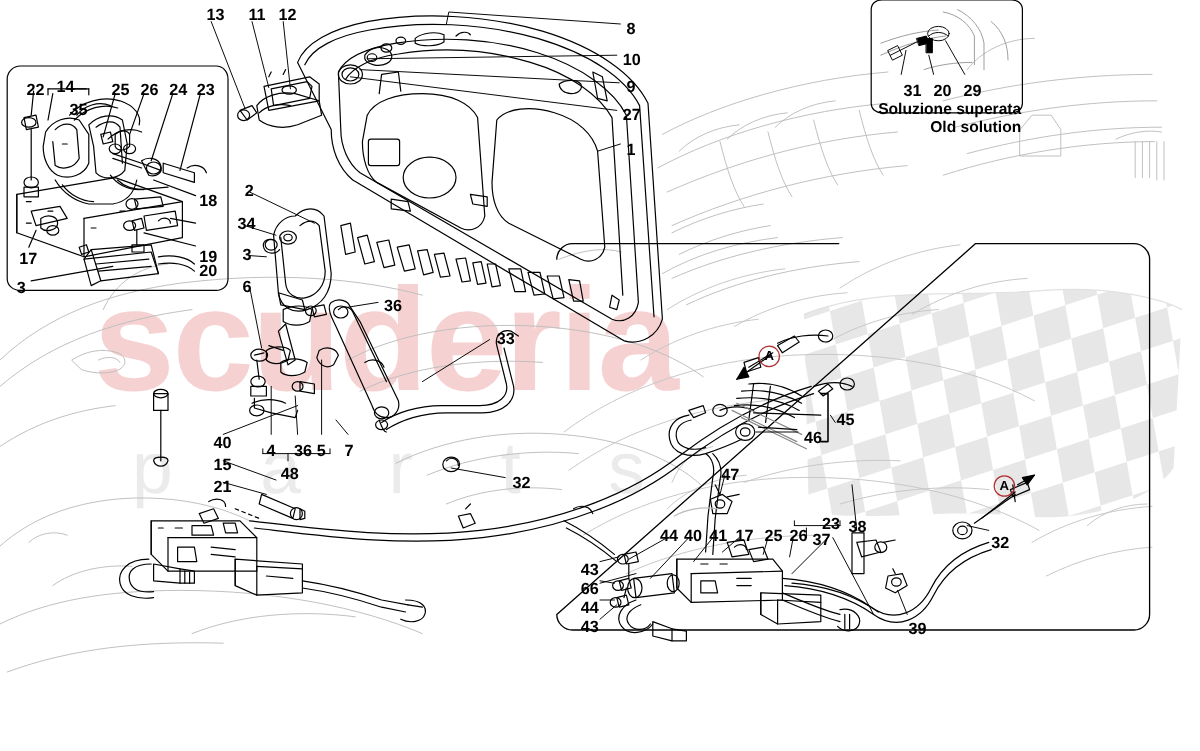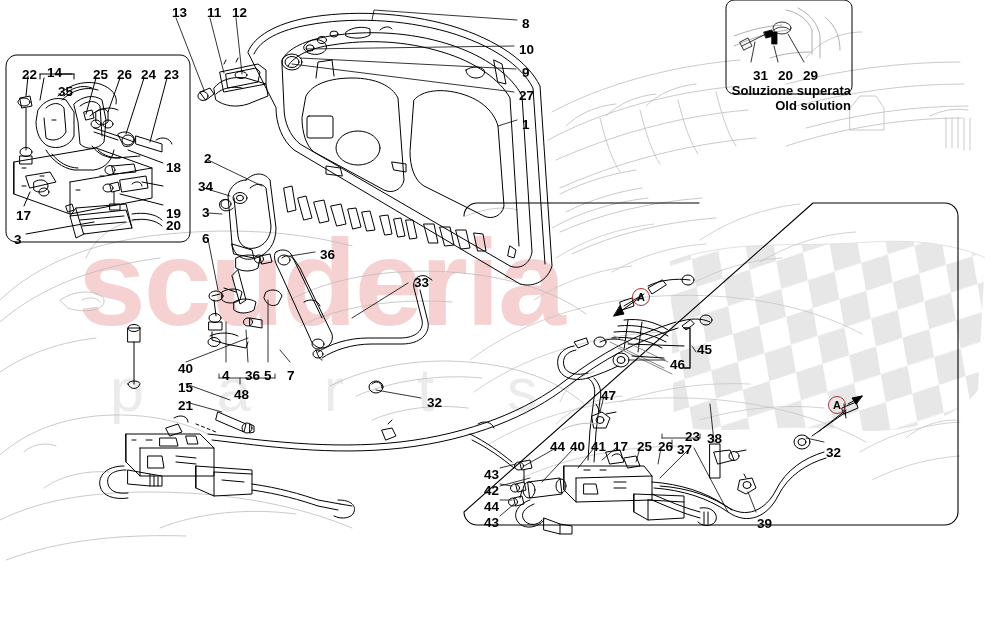--- a/index.html
+++ b/index.html
@@ -658,21 +658,21 @@
       <div class="lbl" style="left: 685px; top: 430px;">23</div>
       <div class="lbl" style="left: 677px; top: 443px;">37</div>
       <div class="lbl" style="left: 550px; top: 440px;">44</div>
       <div class="lbl" style="left: 570px; top: 440px;">40</div>
       <div class="lbl" style="left: 591px; top: 440px;">41</div>
       <div class="lbl" style="left: 613px; top: 440px;">17</div>
       <div class="lbl" style="left: 637px; top: 440px;">25</div>
       <div class="lbl" style="left: 658px; top: 440px;">26</div>
       <div class="lbl" style="left: 826px; top: 446px;">32</div>
       <div class="lbl" style="left: 484px; top: 468px;">43</div>
-      <div class="lbl" style="left: 484px; top: 484px;">42</div>
+      <div class="lbl" style="left: 484px; top: 484px;">66</div>
       <div class="lbl" style="left: 484px; top: 500px;">44</div>
       <div class="lbl" style="left: 484px; top: 516px;">43</div>
       <div class="lbl" style="left: 757px; top: 517px;">39</div>
       <div class="lbl" style="left: 753px; top: 69px; text-align: center;">31</div>
       <div class="lbl" style="left: 778px; top: 69px;">20</div>
       <div class="lbl" style="left: 803px; top: 69px;">29</div>
       <div class="circA" style="left: 632px; top: 288px;">A</div>
       <div class="circA" style="left: 828px; top: 396px;">A</div>
     </div>
 

